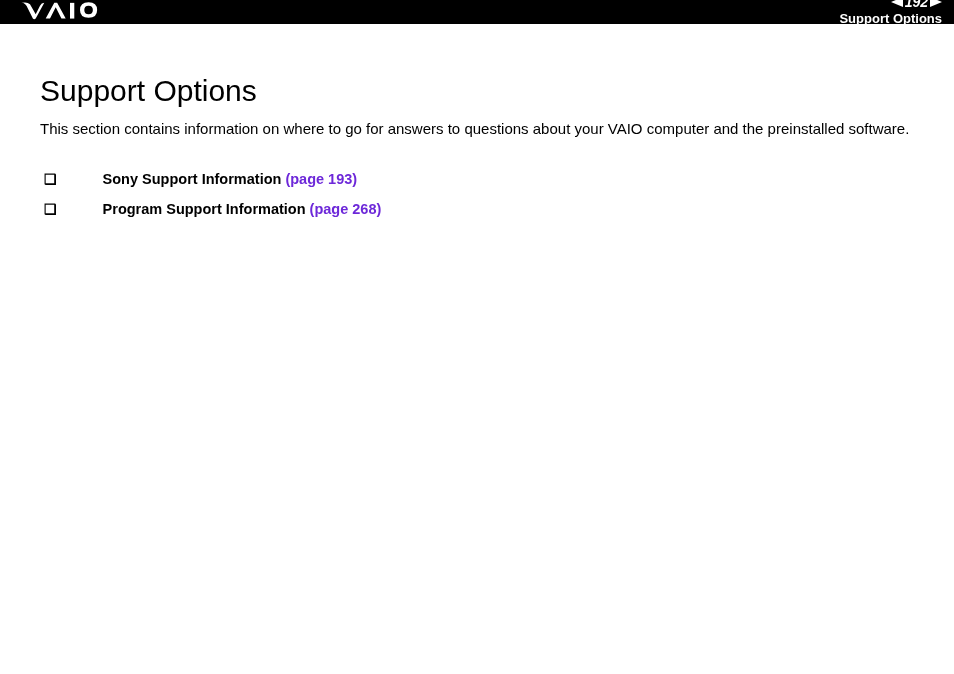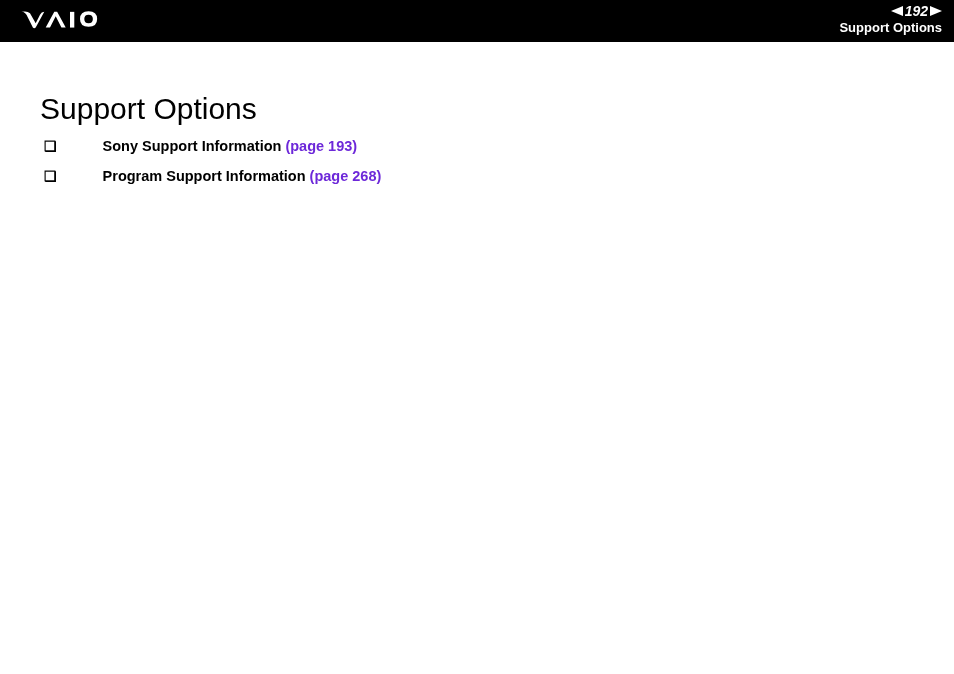--- a/index.html
+++ b/index.html
@@ -9,21 +9,21 @@
     }
     body {
       font-family: Arial, Helvetica, sans-serif;
       width: 954px;
       height: 674px;
       background: #fff;
       position: relative;
     }
     .header {
       background: #000;
-      height: 42px;
+      height: 24px;
       display: flex;
       justify-content: space-between;
       align-items: center;
       padding: 0 12px 4px 20px;
       color: #fff;
     }
     .logo {
       display: flex;
       align-items: center;
     }
@@ -120,20 +120,21 @@
             <polygon points="0,0 0,10 12,5"></polygon>
           </svg>
       </span>
     </div>
     <div class="breadcrumb">Support Options</div>
   </div>
 </div>
 
 <div class="content">
   <h1 class="title">Support Options</h1>
+  <p class="intro">This section contains information on where to go for answers to questions about your VAIO computer and the preinstalled software.</p>
   <ul class="list">
     <li class="list-item">
       <span class="bullet">❑</span>
       <span>
         <span class="item-text">Sony Support Information </span><a href="#" class="link">(page 193)</a>
       </span>
     </li>
     <li class="list-item">
       <span class="bullet">❑</span>
       <span>

